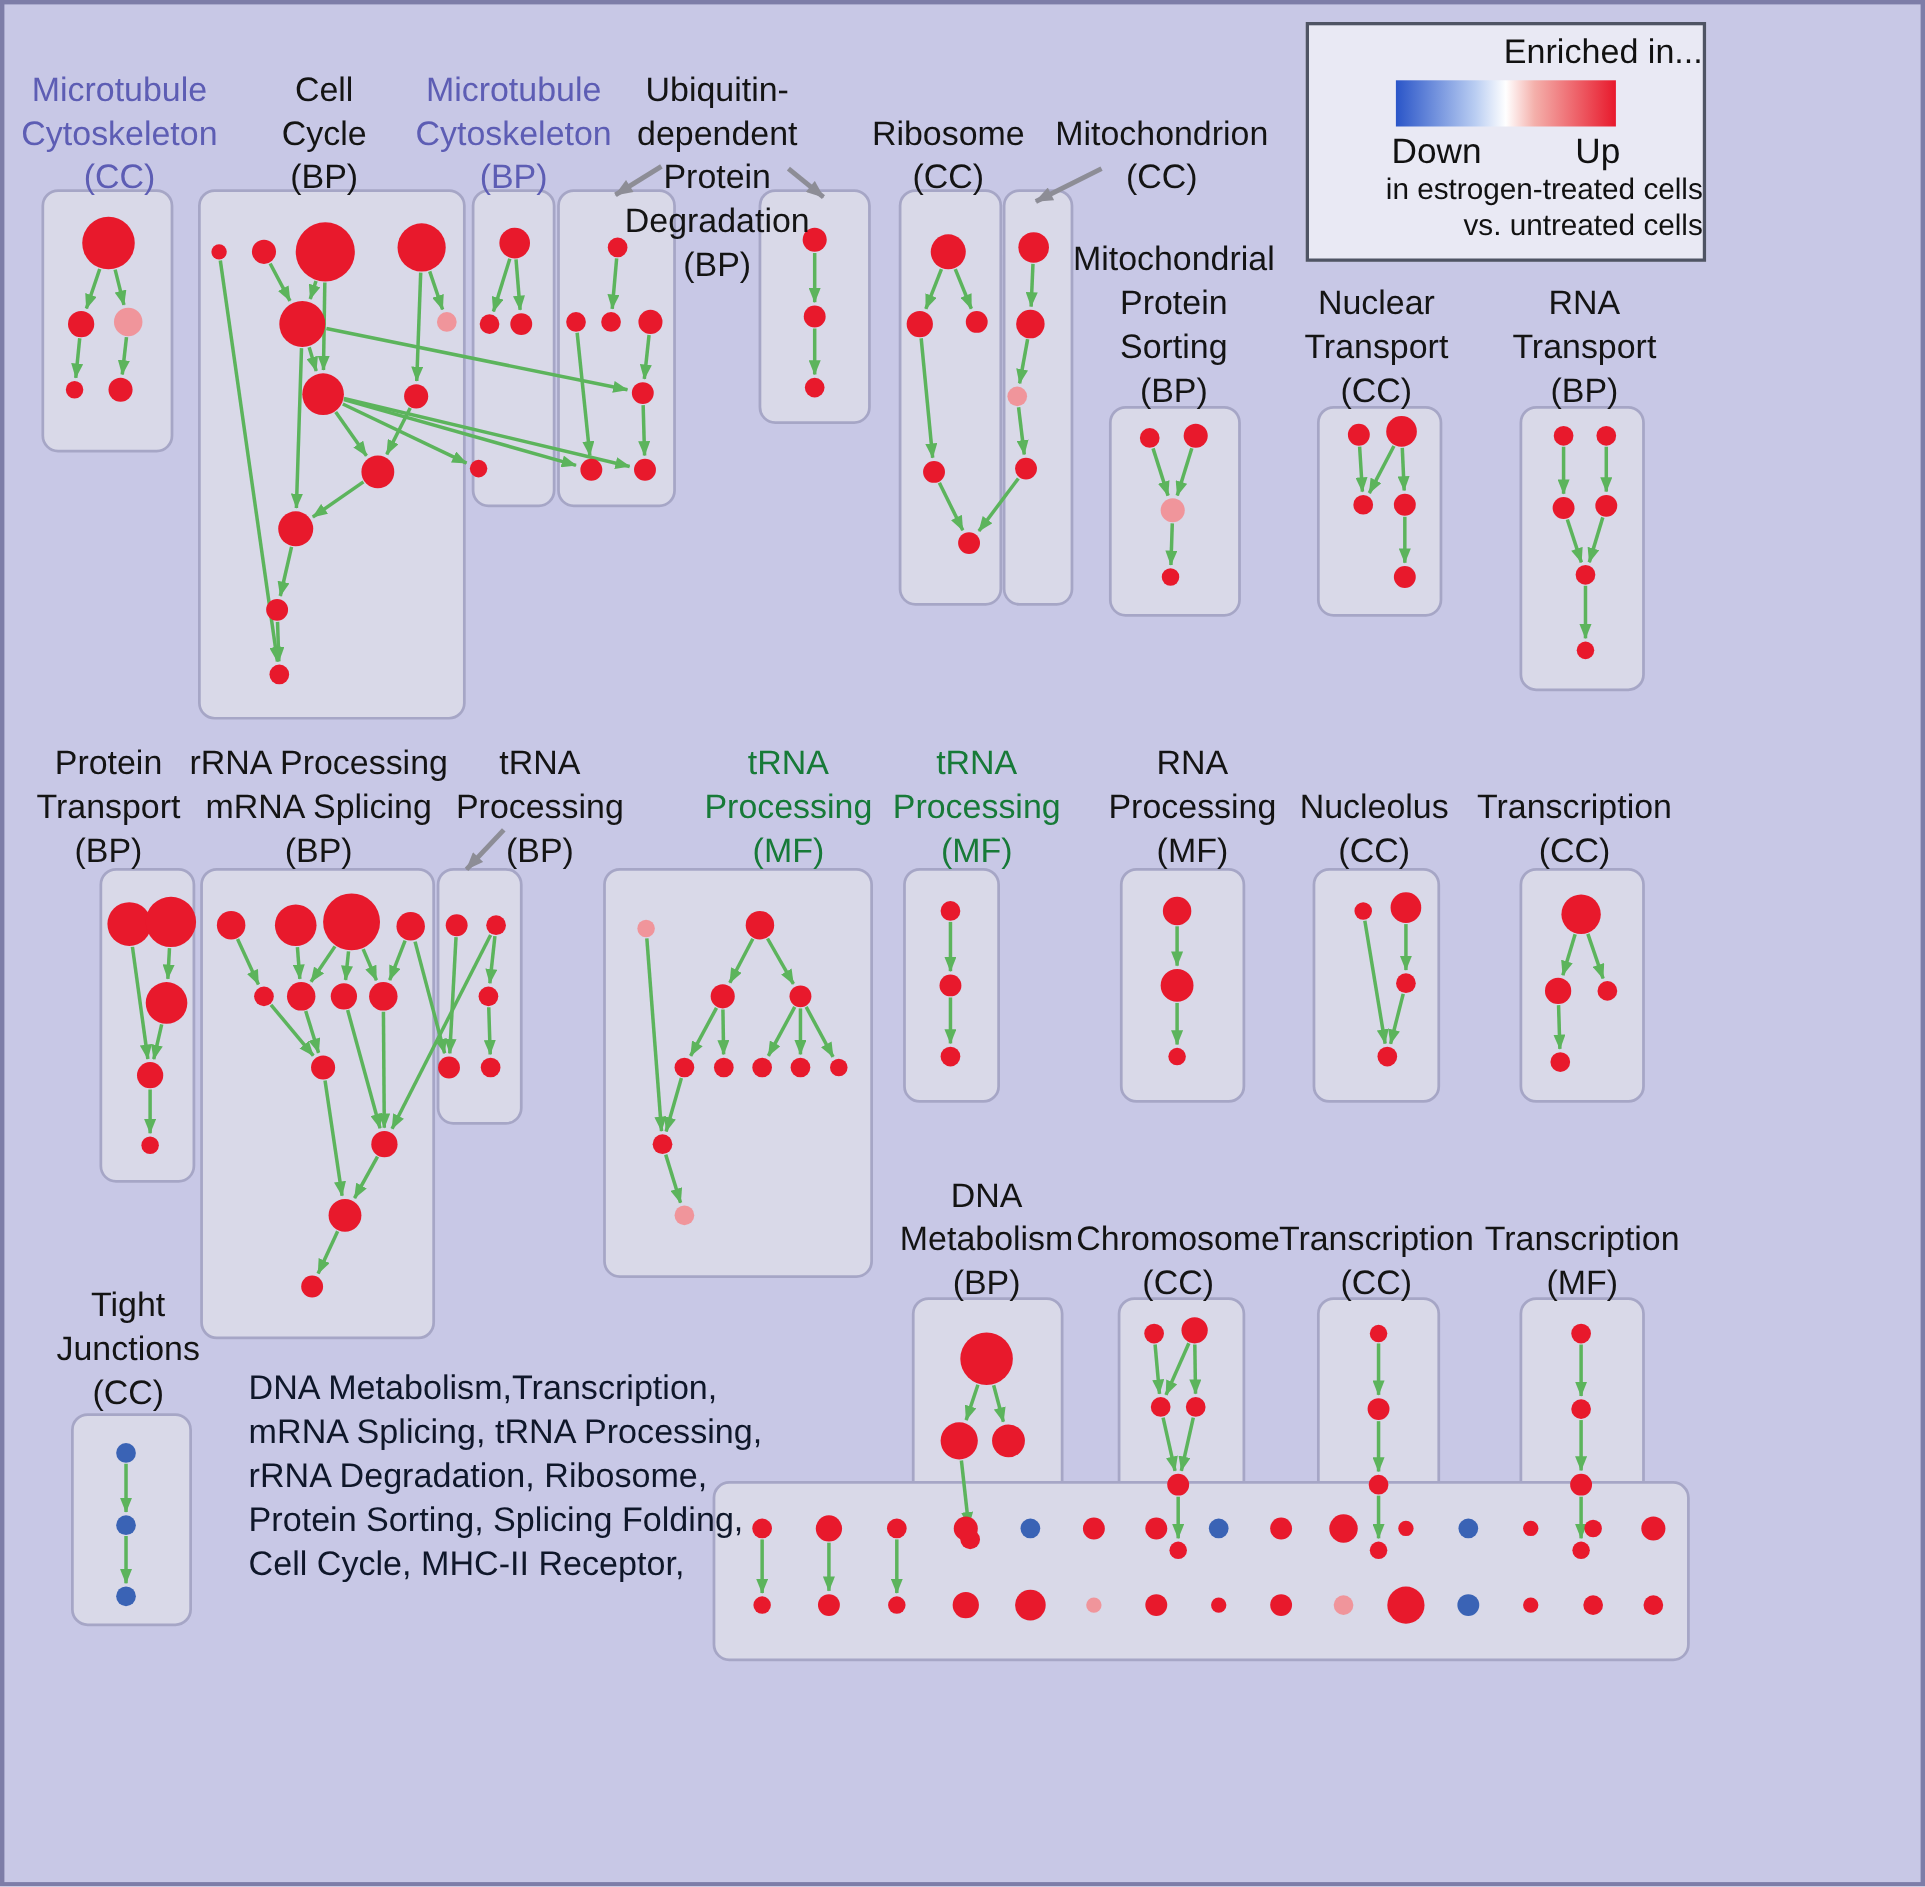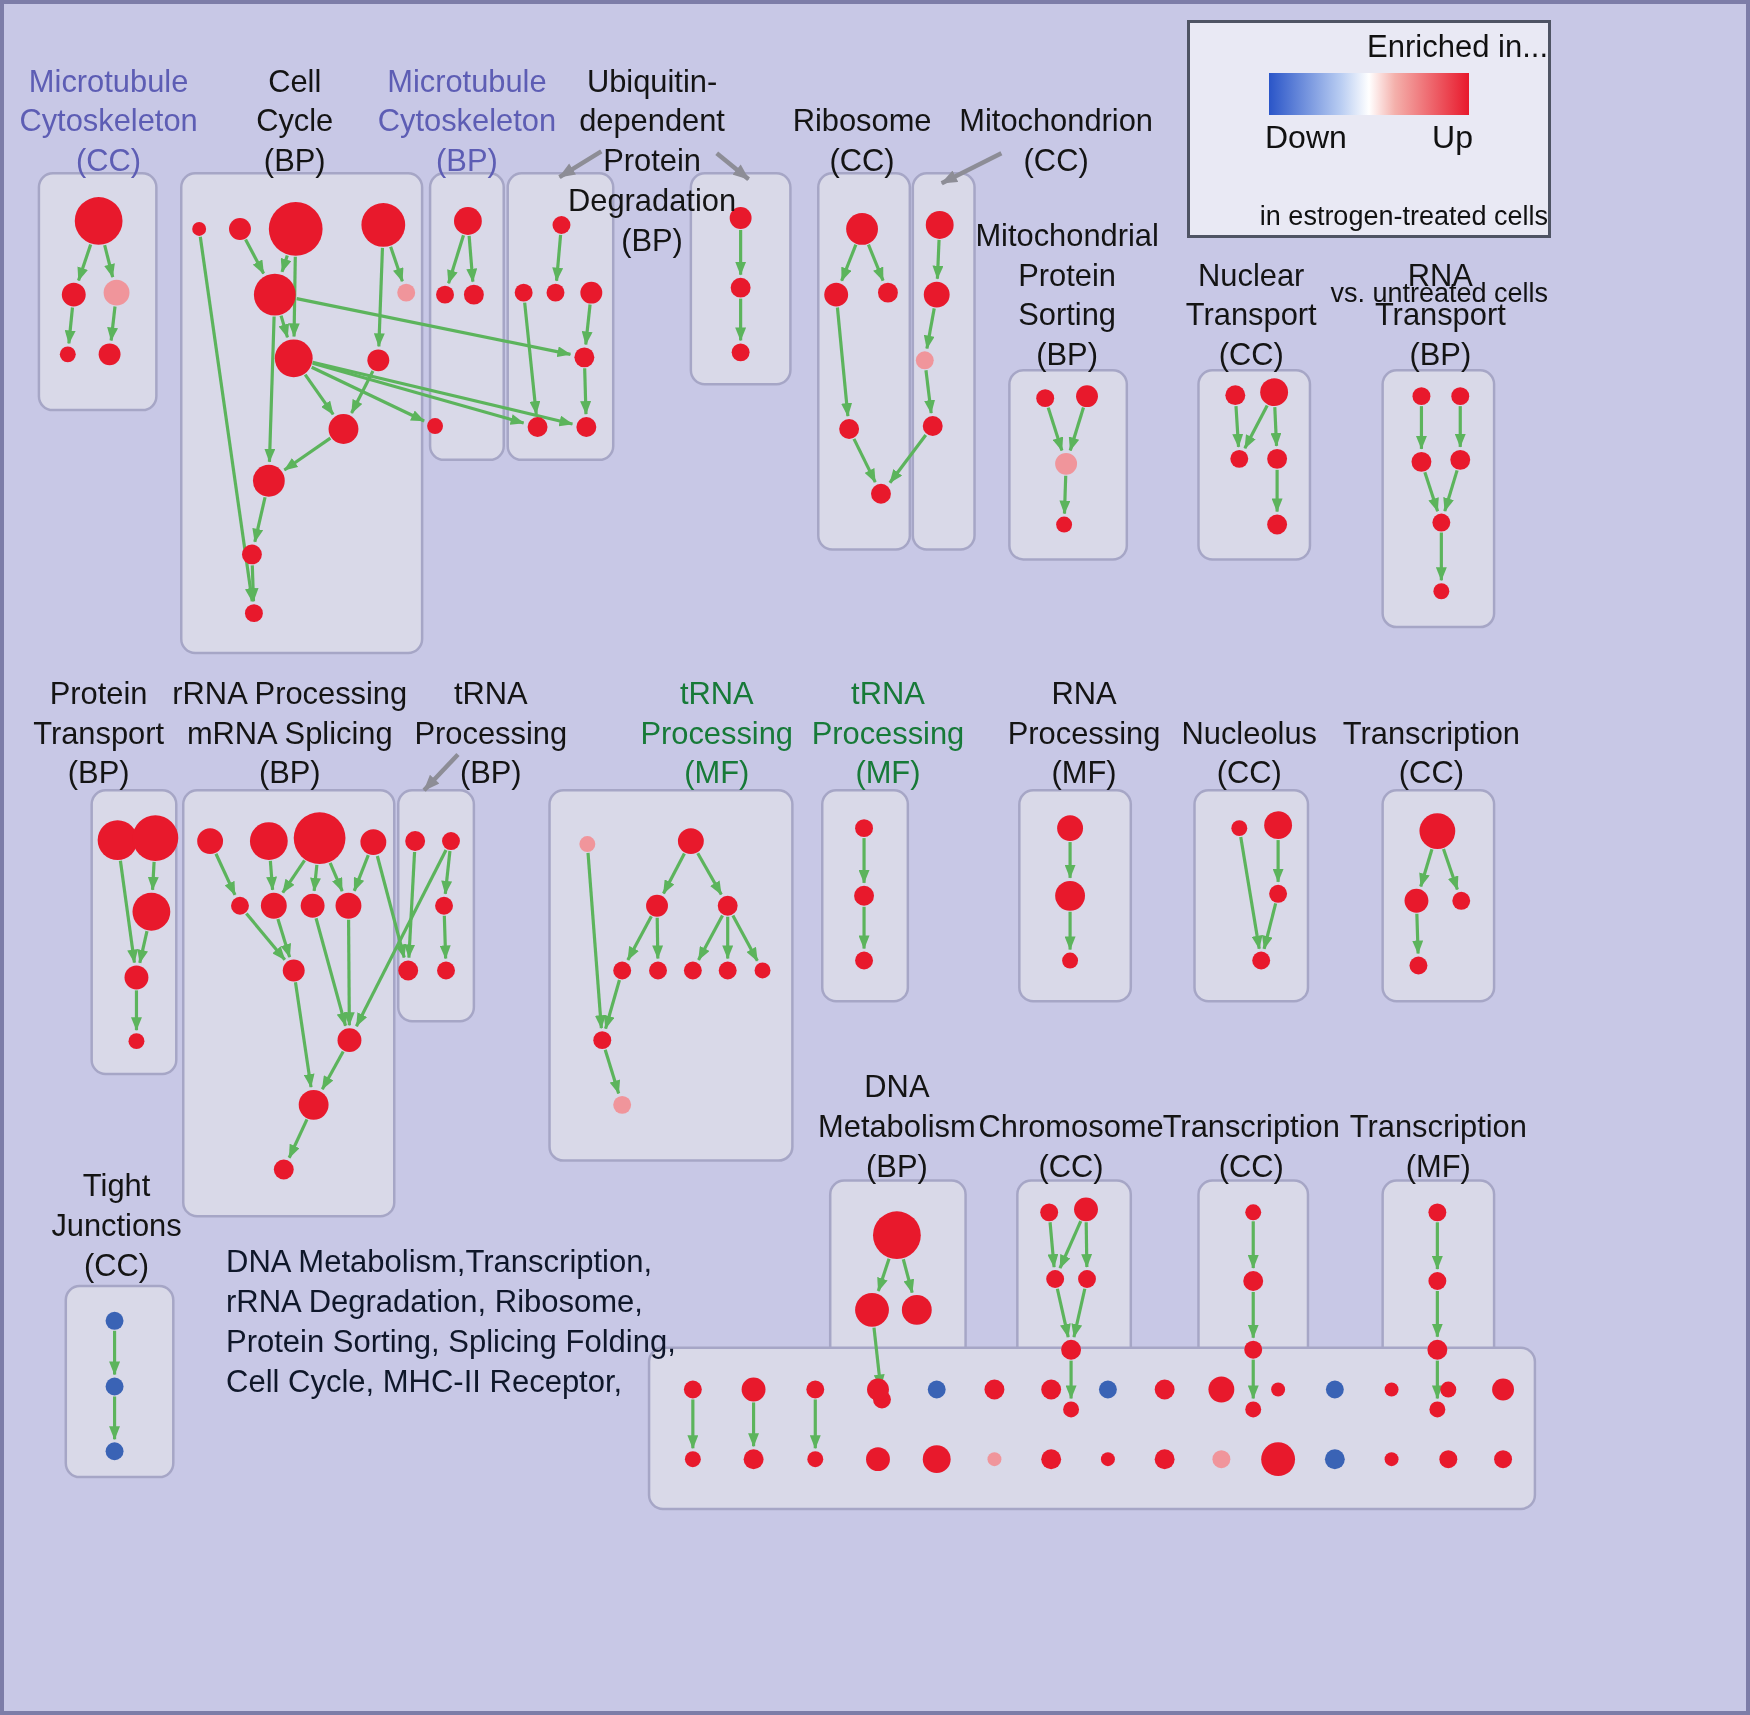--- a/index.html
+++ b/index.html
@@ -15,21 +15,21 @@
   #diagram{position:absolute;left:0;top:0;width:100%;height:100%;display:block;}
   svg text{font-family:"Liberation Sans",sans-serif;}
   .legend{
     position:absolute;box-sizing:border-box;
     background:#e9e9f4;border:3px solid #4f5464;
     text-align:right;color:#111;padding-top:6px;
   }
   .legend-title{font-size:31px;}
   .legend-bar{width:200px;height:42px;margin:8px auto 4px auto;}
   .legend-ends{width:208px;margin:0 auto;display:flex;justify-content:space-between;font-size:32px;}
-  .legend-sub{font-size:27px;line-height:33px;margin-top:44px;}
+  .legend-sub{font-size:27px;line-height:33px;}
   .notes{position:absolute;font-size:31px;line-height:40px;color:#0f172a;white-space:nowrap;}
 </style>
 </head>
 <body>
 
 <div class="figure" id="figure" style="background: rgb(200, 200, 230); border-color: rgb(125, 125, 168);">
 
   <svg id="diagram" viewBox="0 0 1750 1715">
       <defs>
         <marker id="arrow-green" viewBox="0 0 10 8" refX="9.5" refY="4" markerWidth="14" markerHeight="11" orient="auto" markerUnits="userSpaceOnUse">
@@ -369,18 +369,19 @@
     <div class="legend-ends">
       <span>Down</span>
       <span>Up</span>
     </div>
     <div class="legend-sub">in estrogen-treated cells</div>
     <div class="legend-sub">vs. untreated cells</div>
   </div>
 
   <div class="notes" id="notes" style="left: 222px; top: 1238px;">
     <div>DNA Metabolism,Transcription,</div>
+    <div>mRNA Splicing, tRNA Processing,</div>
     <div>rRNA Degradation, Ribosome,</div>
     <div>Protein Sorting, Splicing Folding,</div>
     <div>Cell Cycle, MHC-II Receptor,</div>
   </div>
 
 </div>
 
 </body></html>

